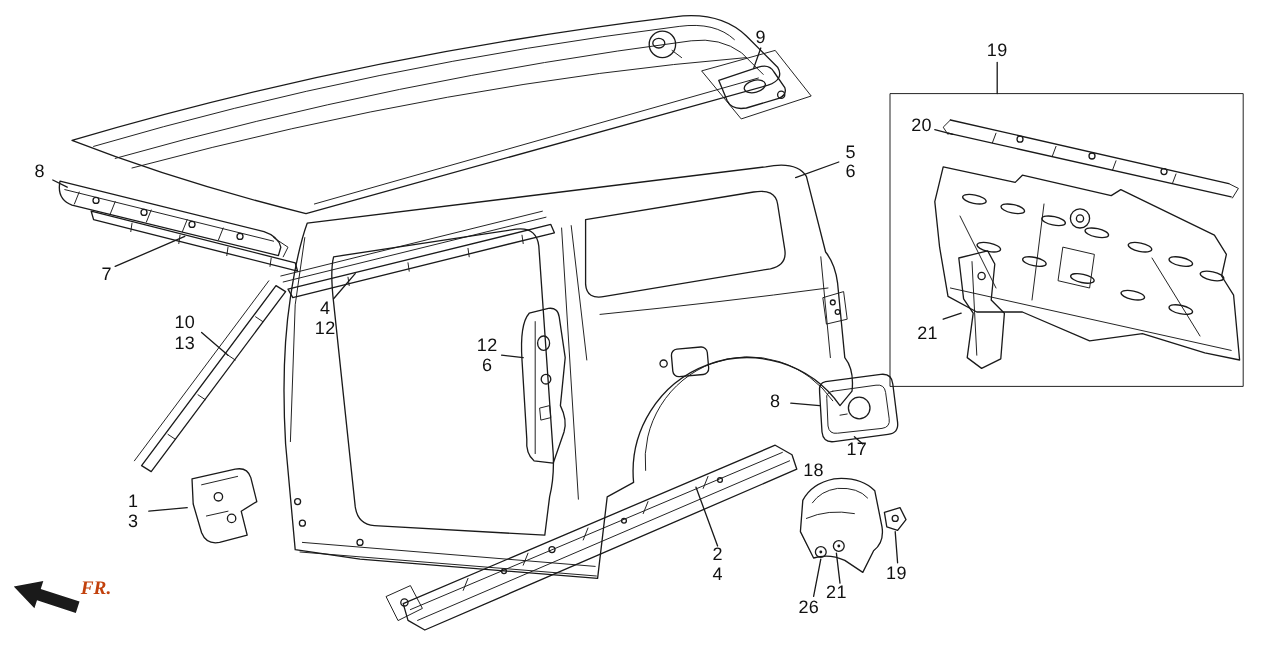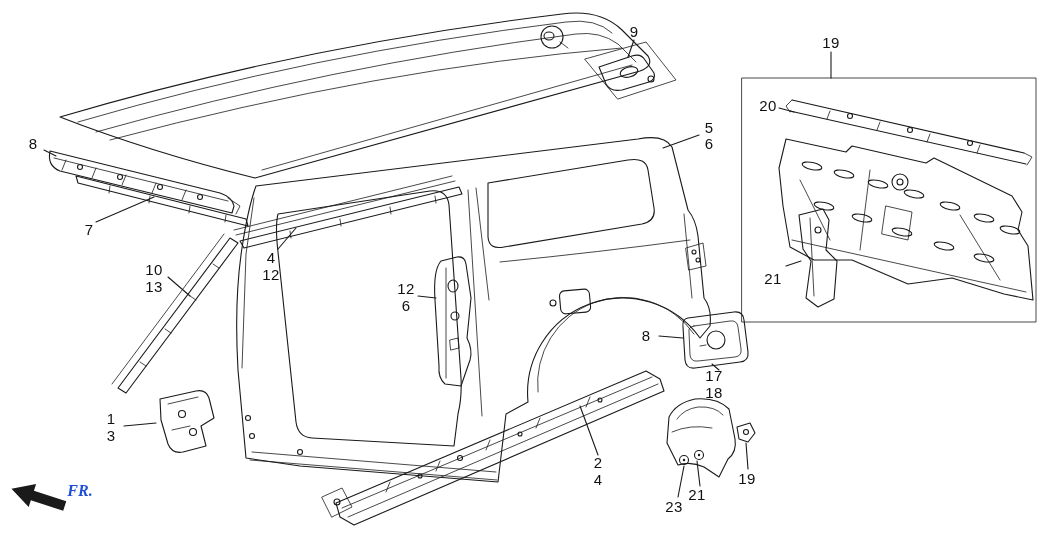--- a/index.html
+++ b/index.html
@@ -16,21 +16,21 @@
   }
   svg .thin { stroke-width:0.8; }
   svg .fill { fill:currentColor; stroke:none; }
   .callout {
     position:absolute; transform:translate(-50%,-50%);
     font-size:15px; color:#111; letter-spacing:.3px; white-space:nowrap;
   }
   .fr-label {
     position:absolute; transform:translate(-50%,-50%);
     font-family:"Liberation Serif", serif;
-    font-style:italic; font-weight:bold; font-size:16px; color:#1d4ed8;
+    font-style:italic; font-weight:bold; font-size:16px; color:#c2410c;
   }
 </style>
 </head>
 <body>
 
 <div class="stage">
 
   <svg width="1061" height="554" viewBox="0 0 1061 554">
 
     <g>
@@ -219,23 +219,23 @@
   <div class="callout" style="left:89px;top:229px">7</div>
   <div class="callout" style="left:154px;top:269px">10</div>
   <div class="callout" style="left:154px;top:286px">13</div>
   <div class="callout" style="left:271px;top:257px">4</div>
   <div class="callout" style="left:271px;top:274px">12</div>
   <div class="callout" style="left:406px;top:288px">12</div>
   <div class="callout" style="left:406px;top:305px">6</div>
   <div class="callout" style="left:773px;top:278px">21</div>
   <div class="callout" style="left:646px;top:335px">8</div>
   <div class="callout" style="left:714px;top:375px">17</div>
-  <div class="callout" style="left:714px;top:392px">18</div>
+  <div class="callout" style="left:678px;top:392px">18</div>
   <div class="callout" style="left:111px;top:418px">1</div>
   <div class="callout" style="left:111px;top:435px">3</div>
   <div class="callout" style="left:598px;top:462px">2</div>
   <div class="callout" style="left:598px;top:479px">4</div>
   <div class="callout" style="left:747px;top:478px">19</div>
   <div class="callout" style="left:697px;top:494px">21</div>
-  <div class="callout" style="left:674px;top:506px">23</div>
+  <div class="callout" style="left:674px;top:506px">26</div>
 
   <div class="fr-label" style="left:80px;top:491px">FR.</div>
 </div>
 
 </body></html>

